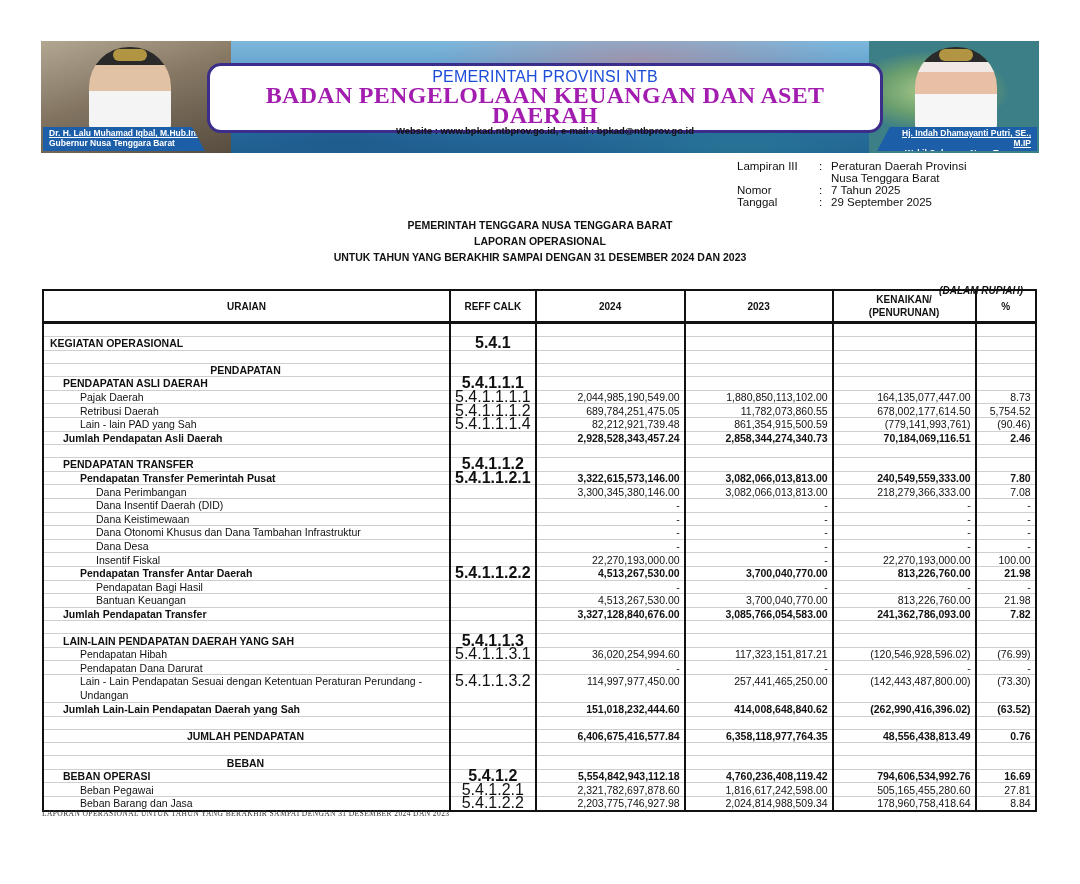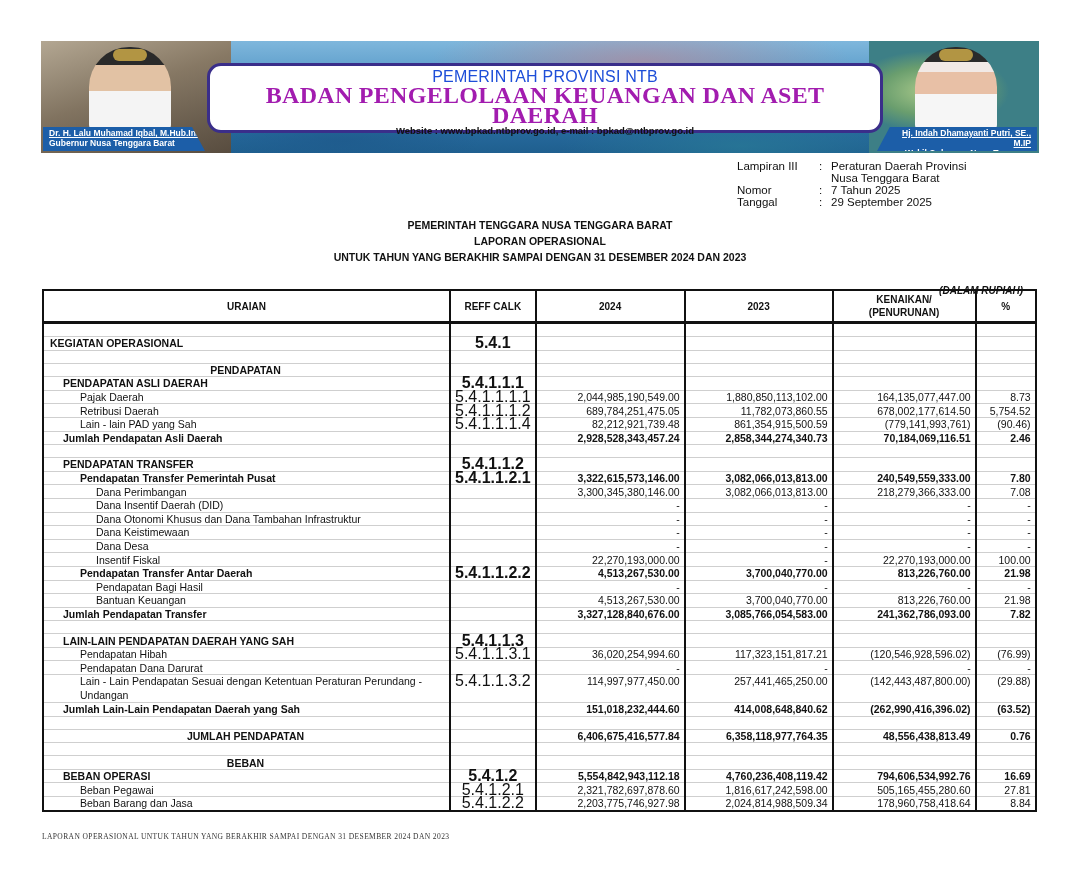--- a/index.html
+++ b/index.html
@@ -52,21 +52,21 @@
   .tbl tr.bold td { font-weight:bold; }
   .tbl td.lbl { font-family:"Liberation Sans", sans-serif; font-size:10.5px; }
   .ind0 { padding-left:2px !important;text-align:center; }
   .ind1 { padding-left:6px !important; }
   .ind2 { padding-left:19px !important; }
   .ind3 { padding-left:36px !important;margin-left:8px; }
   .ind4 { padding-left:52px !important; }
   .tbl tr.wrap td.lbl { white-space:normal; line-height:13.5px; }
   .tbl tr.spacer td { height:12px; }
 
-  .footer { position:absolute; left:42px; top:832px; font-family:"Liberation Serif", serif; font-size:7.5px; letter-spacing:0.4px; color:#333; }
+  .footer { position:absolute; left:42px; top:809px; font-family:"Liberation Serif", serif; font-size:7.5px; letter-spacing:0.4px; color:#333; }
 </style>
 </head>
 <body>
 
 <div class="banner">
   <div class="sky"></div>
   <div class="hut"></div>
   <div class="map"></div>
   <div class="portrait left">
       <div class="cap"></div>
@@ -245,29 +245,29 @@
       </tr>
       <tr>
         <td class="lbl ind4">Dana Insentif Daerah (DID)</td>
         <td class="ref"></td>
         <td class="num">-</td>
         <td class="num">-</td>
         <td class="num">-</td>
         <td class="num">-</td>
       </tr>
       <tr>
+        <td class="lbl ind4">Dana Keistimewaan</td>
+        <td class="ref"></td>
+        <td class="num">-</td>
+        <td class="num">-</td>
+        <td class="num">-</td>
+        <td class="num">-</td>
+      </tr>
+      <tr>
         <td class="lbl ind4">Dana Otonomi Khusus dan Dana Tambahan Infrastruktur</td>
-        <td class="ref"></td>
-        <td class="num">-</td>
-        <td class="num">-</td>
-        <td class="num">-</td>
-        <td class="num">-</td>
-      </tr>
-      <tr>
-        <td class="lbl ind4">Dana Keistimewaan</td>
         <td class="ref"></td>
         <td class="num">-</td>
         <td class="num">-</td>
         <td class="num">-</td>
         <td class="num">-</td>
       </tr>
       <tr>
         <td class="lbl ind4">Dana Desa</td>
         <td class="ref"></td>
         <td class="num">-</td>
@@ -346,21 +346,21 @@
         <td class="num">-</td>
         <td class="num">-</td>
         <td class="num">-</td>
       </tr>
       <tr class="wrap">
         <td class="lbl ind3">Lain - Lain Pendapatan Sesuai dengan Ketentuan Peraturan Perundang - Undangan</td>
         <td class="ref" style="vertical-align: top;">5.4.1.1.3.2</td>
         <td class="num" style="vertical-align: top;">114,997,977,450.00</td>
         <td class="num" style="vertical-align: top;">257,441,465,250.00</td>
         <td class="num" style="vertical-align: top;">(142,443,487,800.00)</td>
-        <td class="num" style="vertical-align: top;">(29.88)</td>
+        <td class="num" style="vertical-align: top;">(73.30)</td>
       </tr>
       <tr class="bold">
         <td class="lbl ind2">Jumlah Lain-Lain Pendapatan Daerah yang Sah</td>
         <td class="ref"></td>
         <td class="num">151,018,232,444.60</td>
         <td class="num">414,008,648,840.62</td>
         <td class="num">(262,990,416,396.02)</td>
         <td class="num">(63.52)</td>
       </tr>
       <tr class="spacer">

